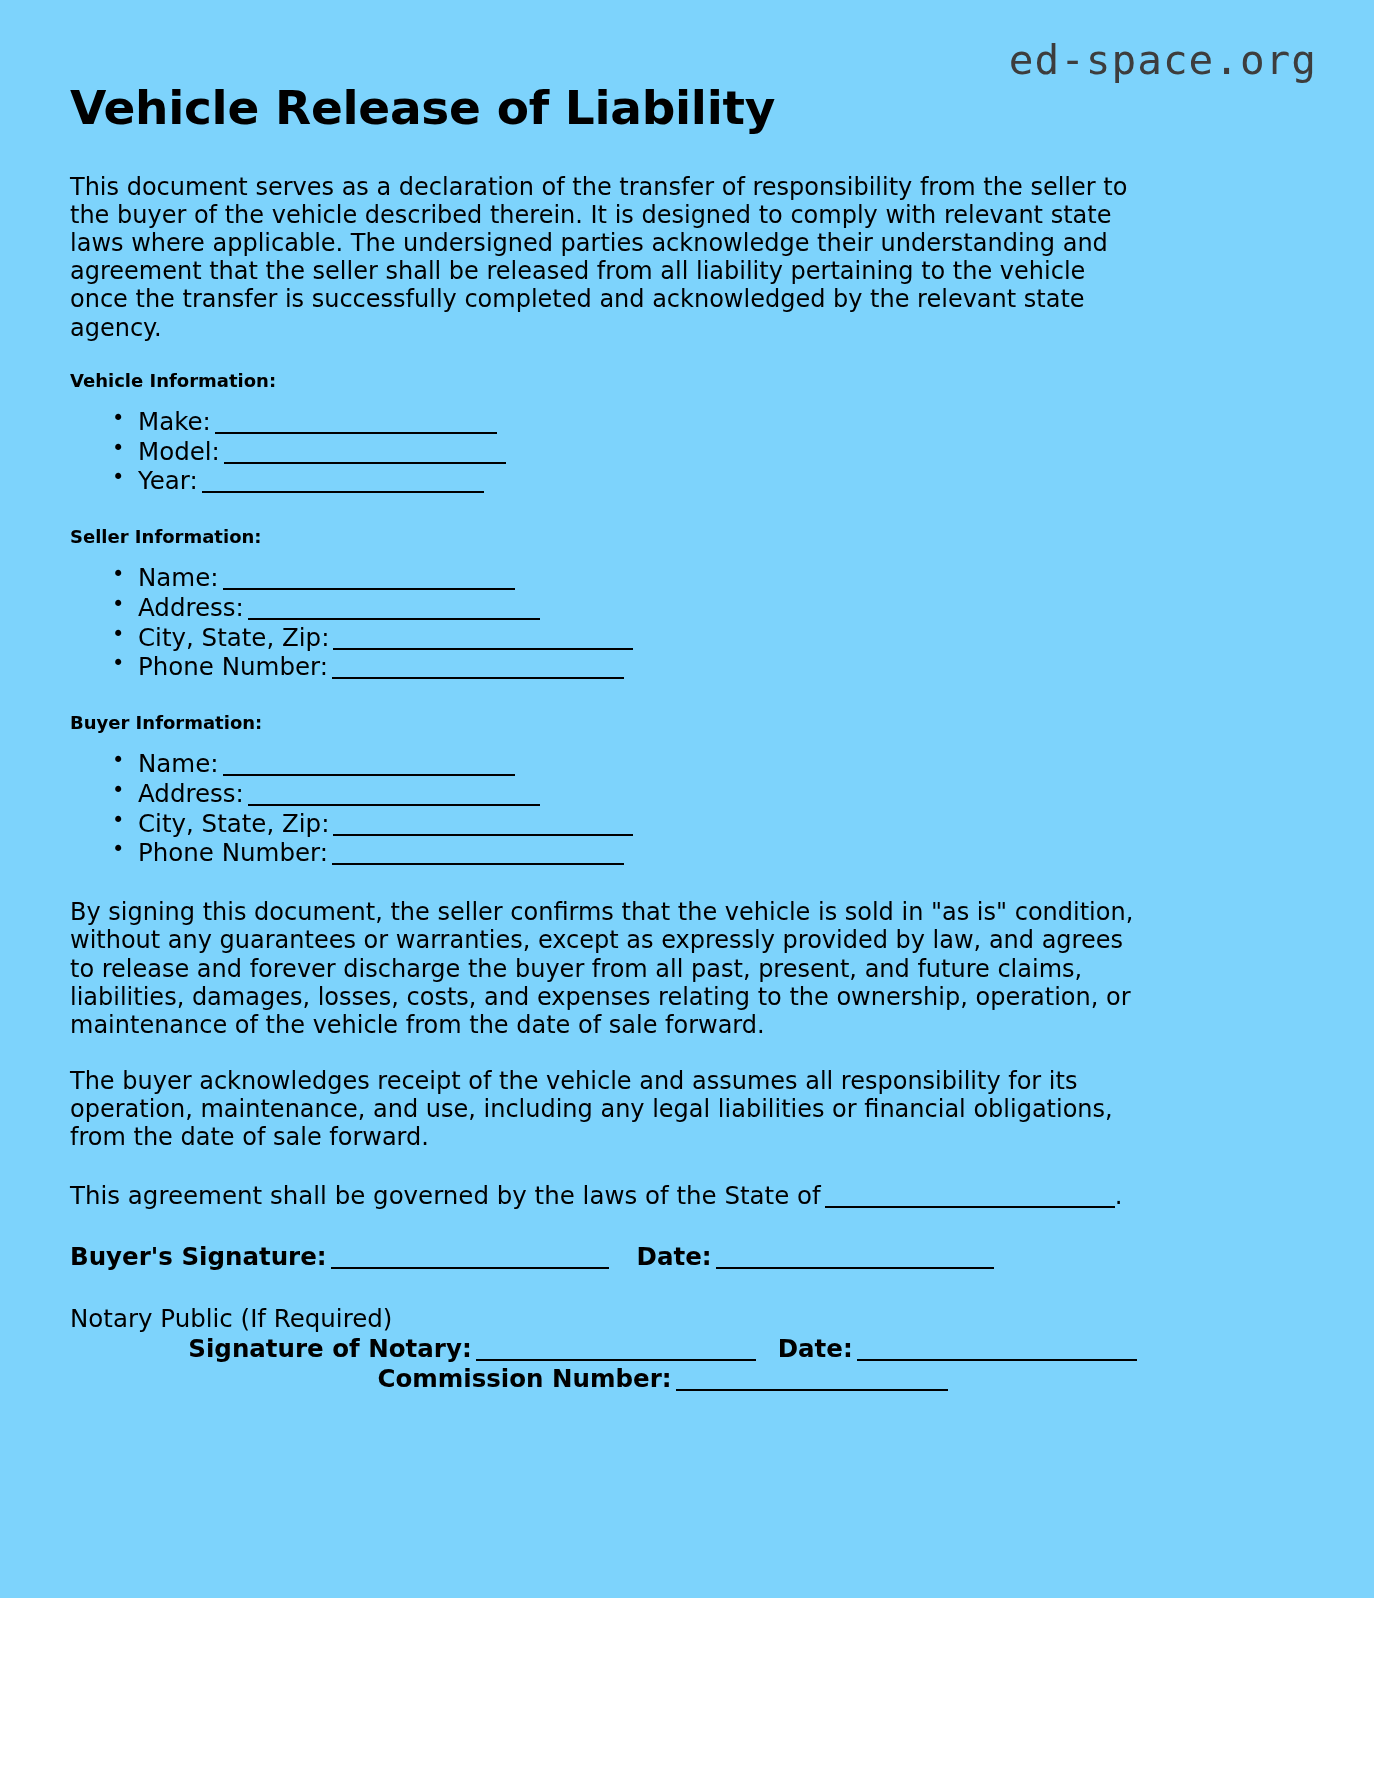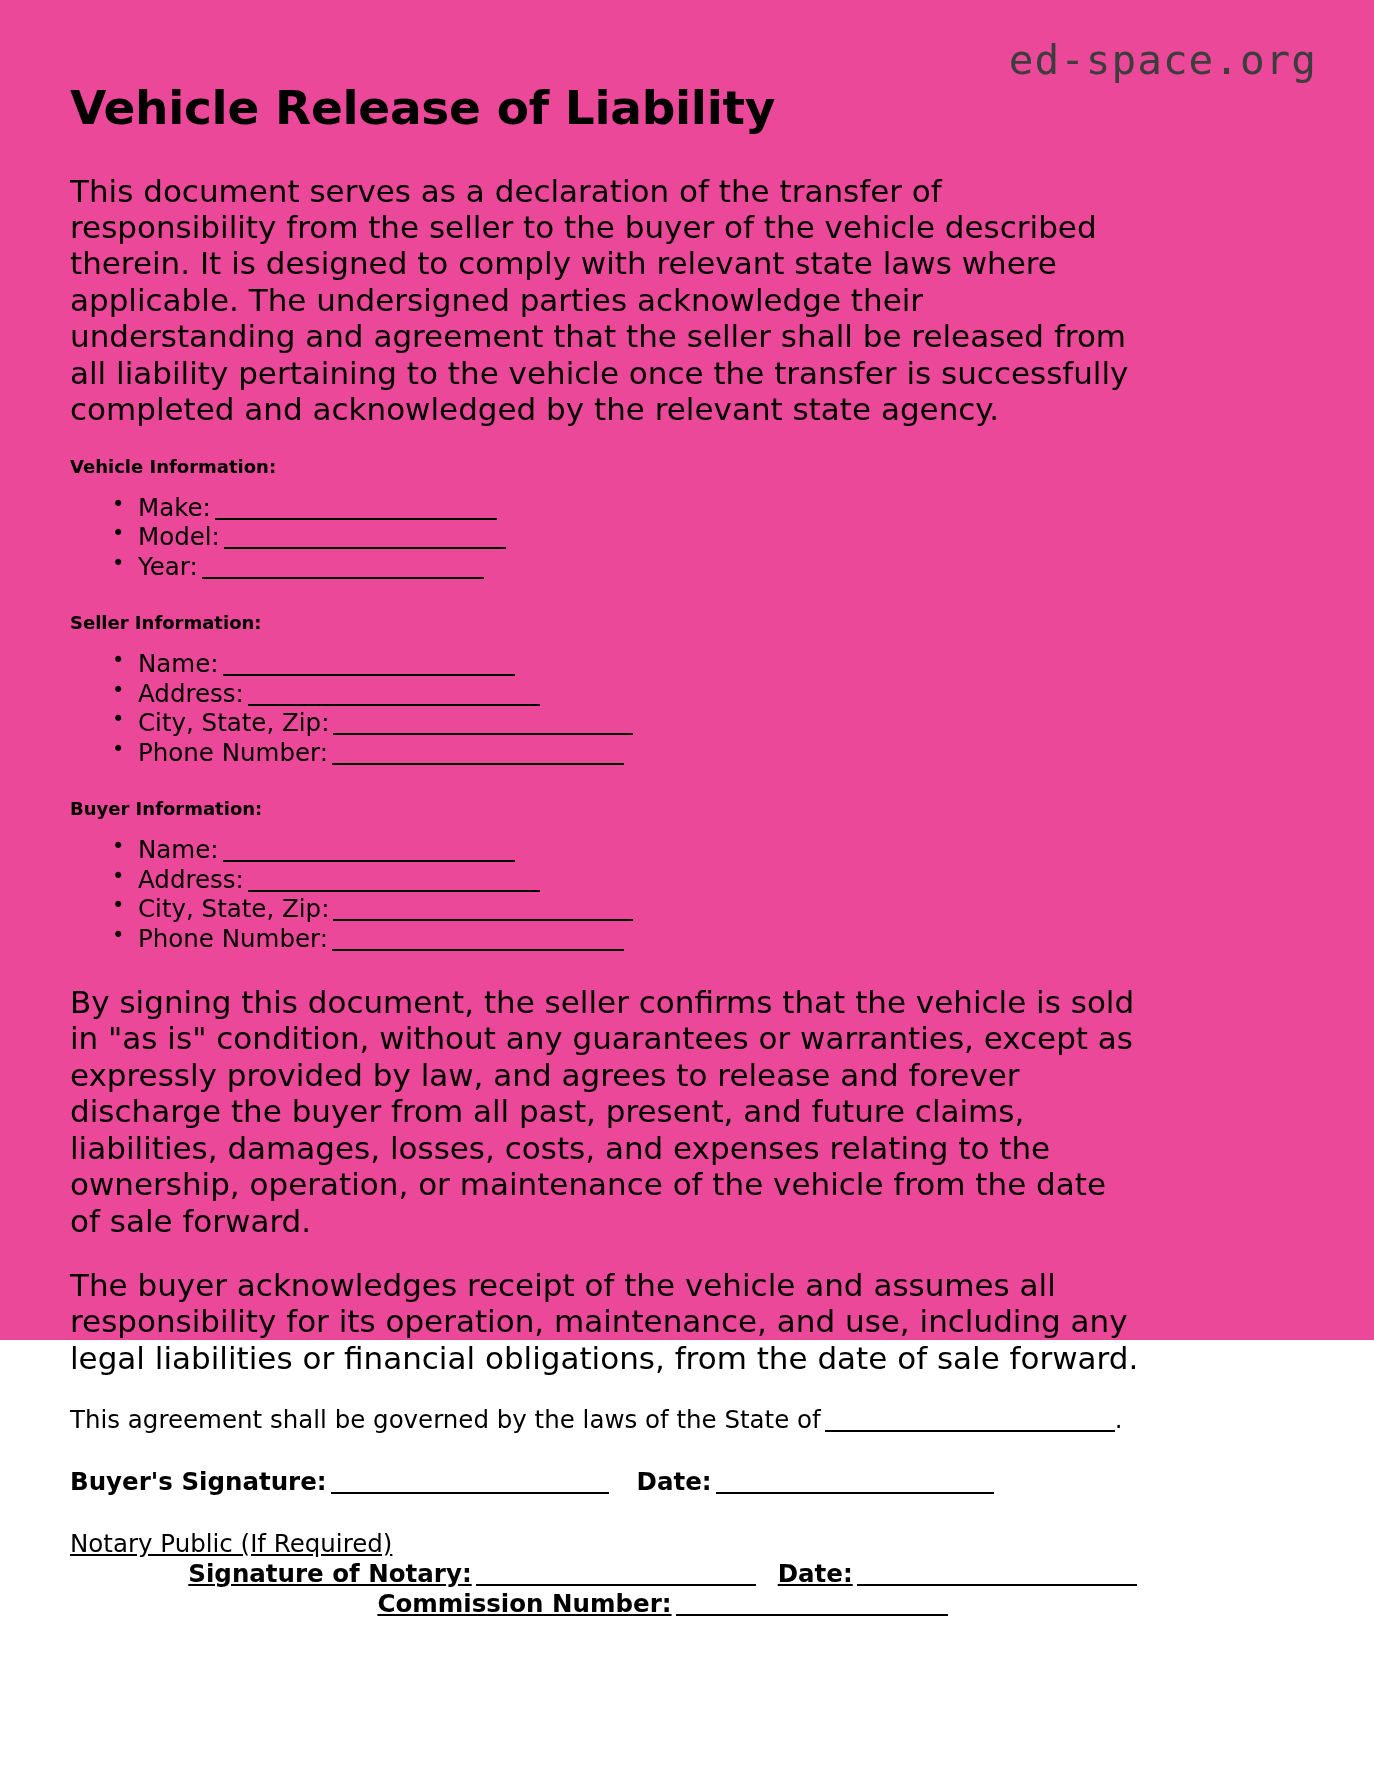--- a/index.html
+++ b/index.html
@@ -12,22 +12,22 @@
     height: 1778px;
     font-family: "DejaVu Sans", sans-serif;
     color: #000000;
     position: relative;
     overflow: hidden;
   }
   .page {
     position: absolute;
     left: 0; top: 0;
     width: 1374px;
-    height: 1340px;
-    background: #ec4899;
+    height: 1598px;
+    background: #7dd3fc;
   }
   .watermark {
     position: absolute;
     right: 57px;
     top: 36px;
     font-family: "DejaVu Sans Mono", monospace;
     font-size: 41px;
     letter-spacing: 1px;
     color: #3d3d3d;
     font-weight: 400;
@@ -42,21 +42,21 @@
   h1.doc-title {
     font-family: "DejaVu Sans", sans-serif;
     font-weight: bold;
     font-size: 47px;
     line-height: 1.12;
     margin: 0 0 38px 0;
     letter-spacing: -0.3px;
     color: #000;
   }
   p.para {
-    font-size: 31px;
+    font-size: 24px;
     line-height: 1.175;
     margin: 0 0 28px 0;
     color: #000;
     max-width: 1072px;
   }
   p.para.tight {
     margin-bottom: 30px;
   }
   h2.section-head {
     font-size: 18px;
@@ -115,21 +115,20 @@
     margin: 0 0 33px 0;
     white-space: nowrap;
     color: #000;
   }
   .sig-row .gap {
     display: inline-block;
     width: 28px;
   }
   .notary-block {
     margin-top: 18px;
-    text-decoration: underline;
   }
   .notary-label {
     font-size: 24.5px;
     font-weight: normal;
     line-height: 1.215;
     margin: 0;
     color: #000;
   }
   .notary-row {
     font-size: 24.5px;

